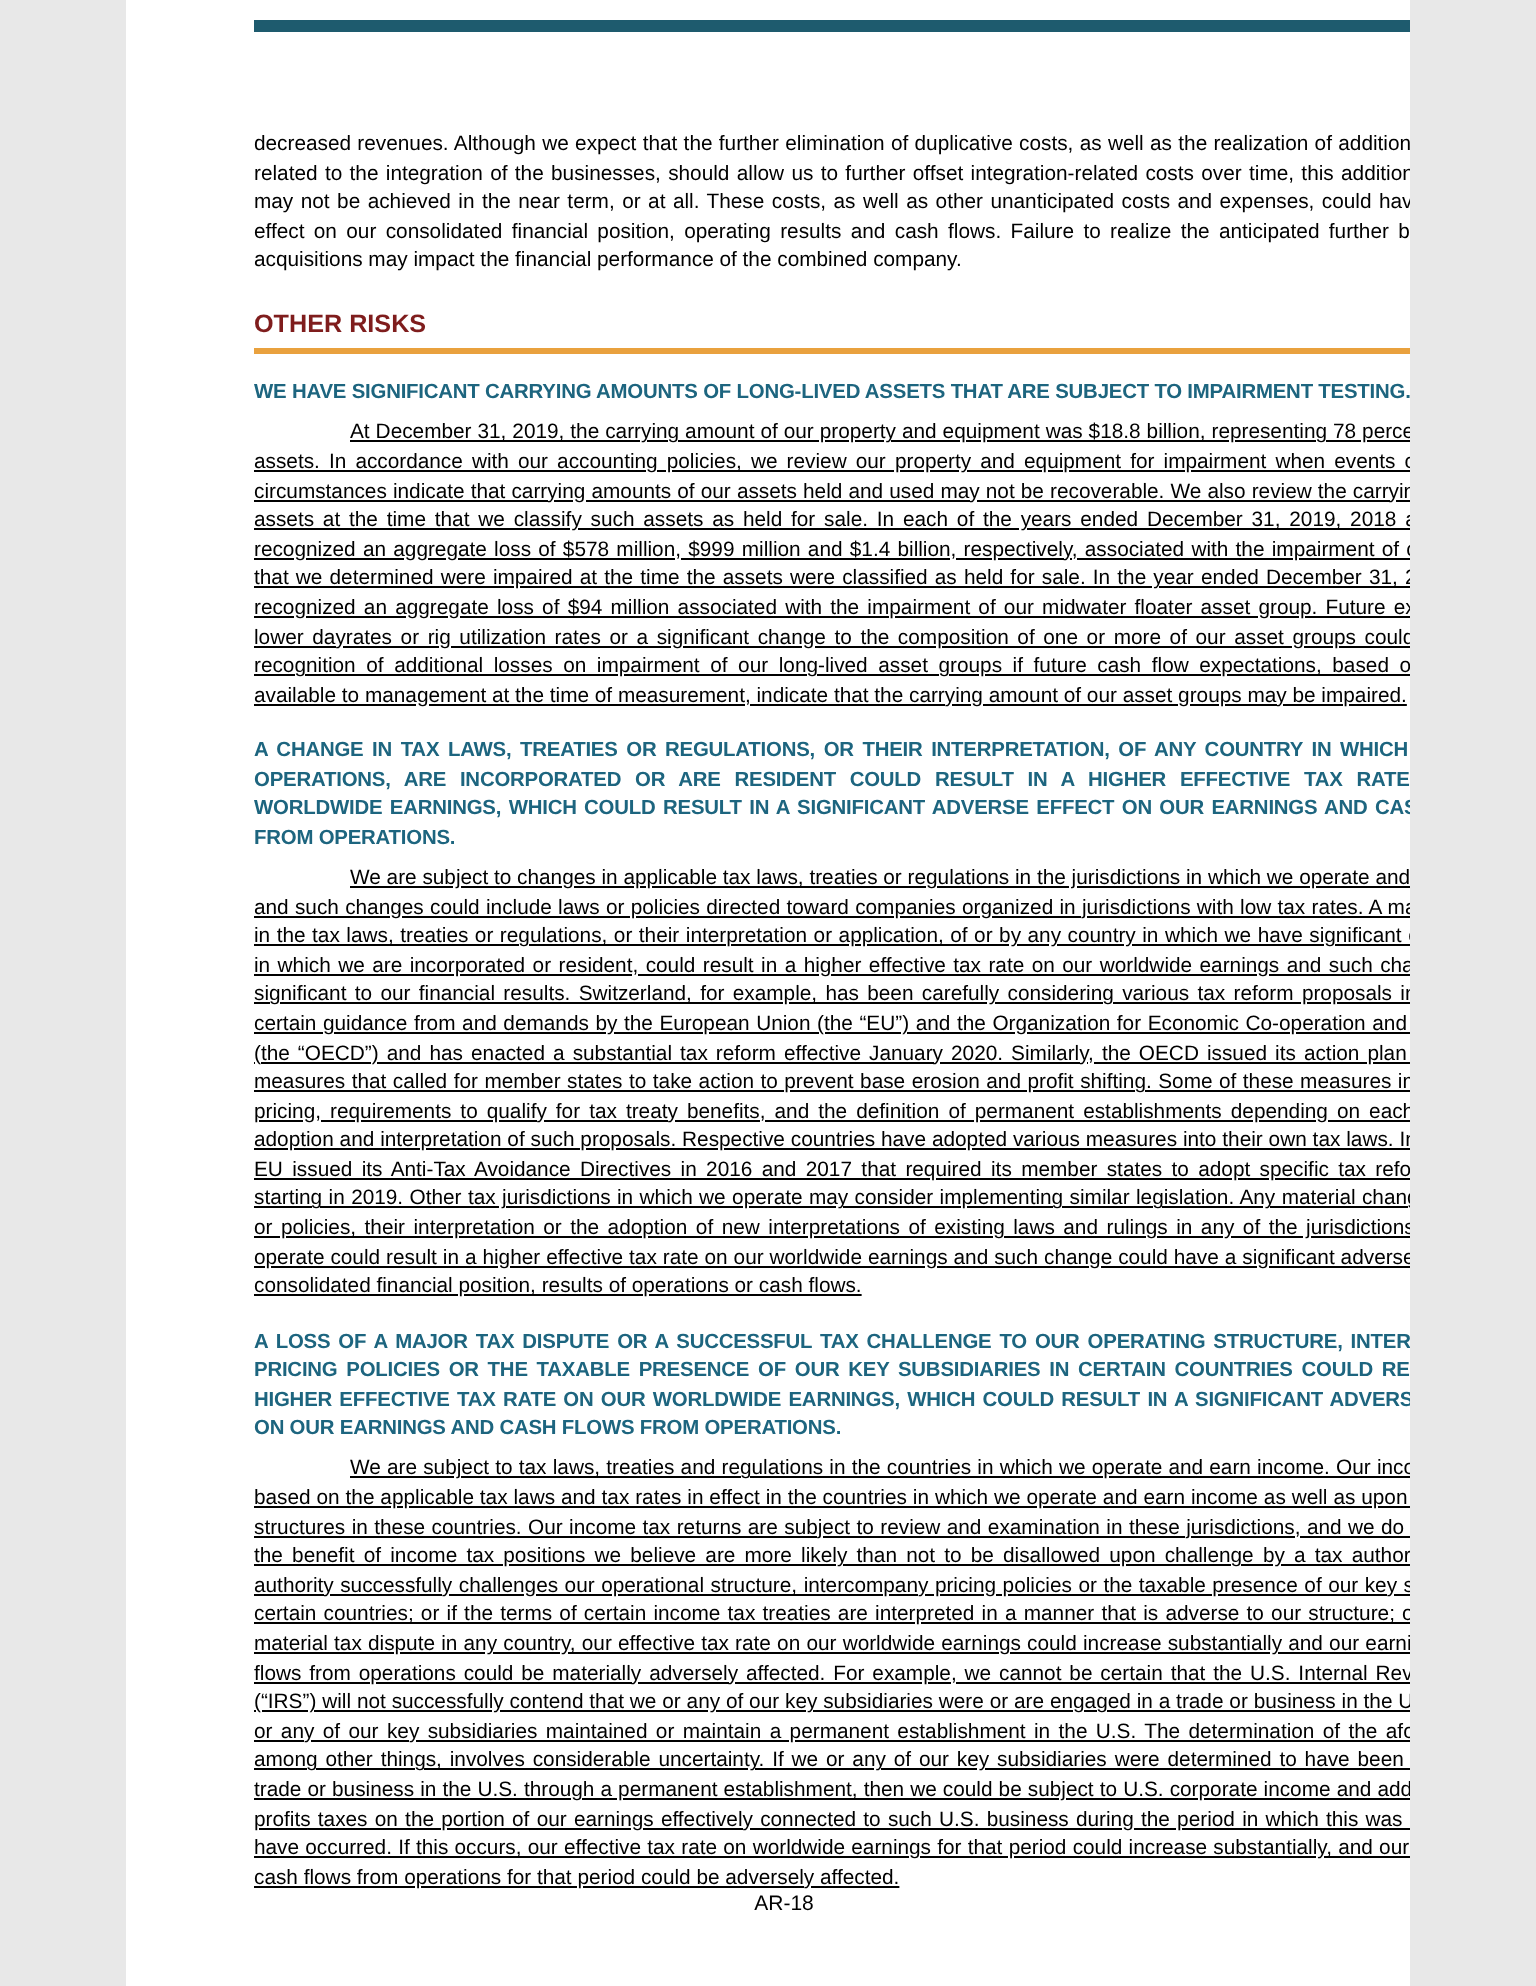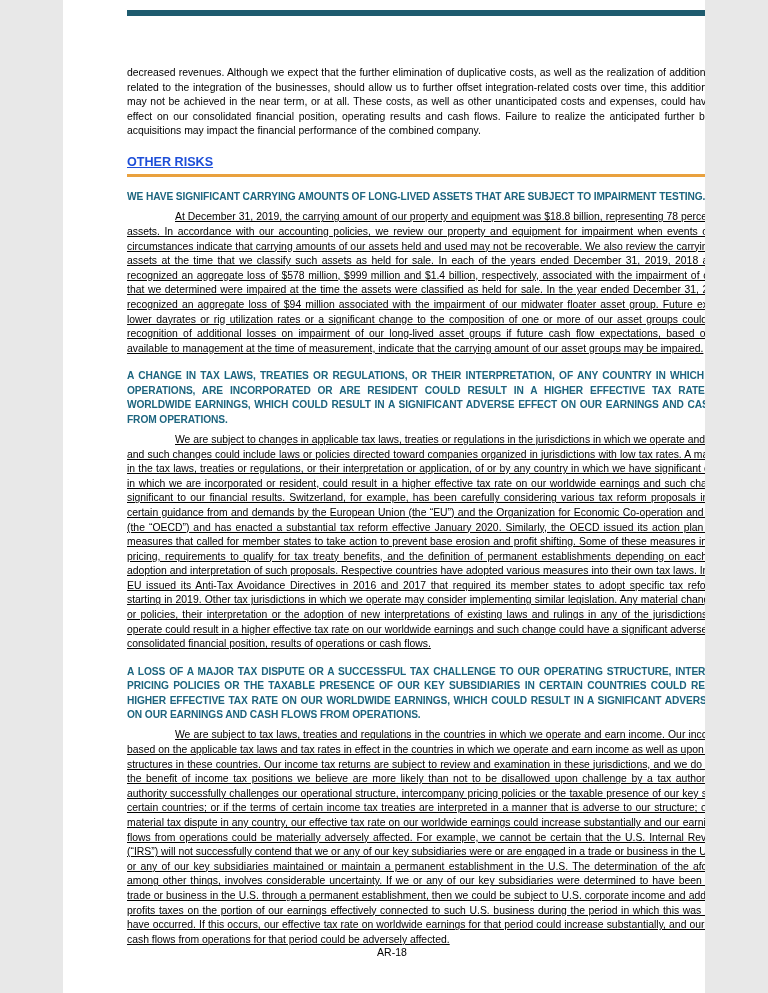--- a/index.html
+++ b/index.html
@@ -28,25 +28,24 @@
     width: 641px;
   }
   p.body {
     font-size: 10.4px;
     line-height: 14.6px;
     text-align: justify;
     margin: 0 0 10px 0;
   }
   p.body.indent { text-indent: 48px; text-decoration: underline; }
   h1.section-title {
-    color: #1d4ed8;
+    color: #7f1d1d;
     font-size: 12.6px;
     font-weight: bold;
     margin: 16px 0 5px 0;
-    text-decoration: underline;
   }
   .orange-rule {
     height: 3px;
     background: #e9a13e;
     margin: 0 0 11px 0;
   }
   h2.risk-heading {
     color: #1d657f;
     font-size: 10.2px;
     line-height: 14.4px;

